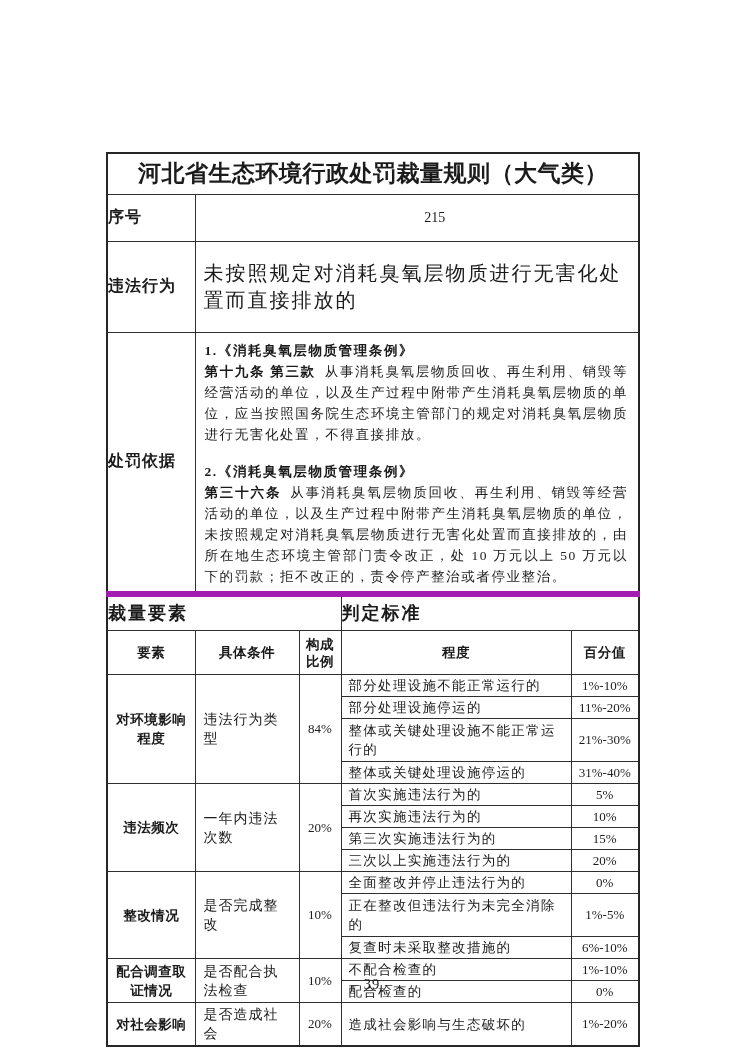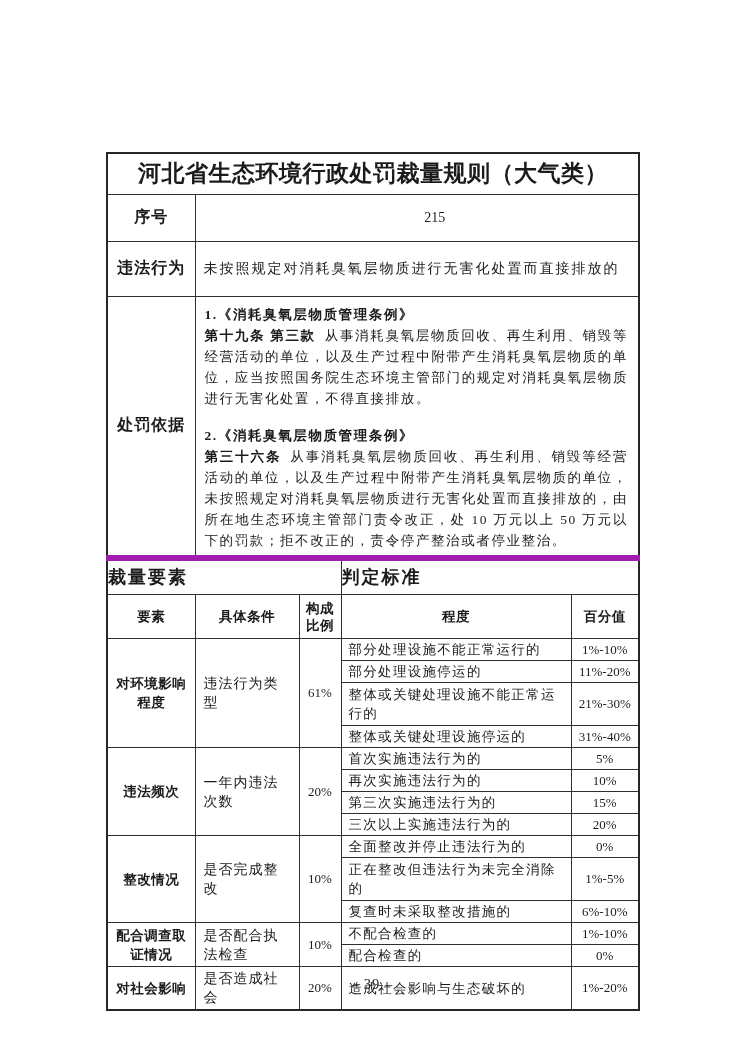--- a/index.html
+++ b/index.html
@@ -29,31 +29,31 @@
     height: 41px;
     text-align: center;
     font-weight: bold;
     font-size: 23px;
     letter-spacing: 0.5px;
     border-bottom: 2px solid #262626;
   }
 
   
   td.lbl {
-    text-align: center;
+    text-align: left;
     font-weight: bold;
     font-size: 16px;
     letter-spacing: 1px;
   }
   tr.serial-row td { height: 47px; }
   td.serial-value { text-align: center; font-size: 14px; padding-left: 36px; }
 
   tr.violation-row td { height: 44px; }
   td.violation-value {
-    font-size: 14px;
+    font-size: 20px;
     letter-spacing: 2px;
     padding: 18px 8px;
   }
 
   tr.basis-row td.basis-cell {
     height: 247px;
     vertical-align: top;
     padding: 7px 10px 4px 9px;
     font-size: 13.5px;
     line-height: 21px;
@@ -180,21 +180,21 @@
         <td>要素</td>
         <td>具体条件</td>
         <td>构成比例</td>
         <td>程度</td>
         <td>百分值</td>
       </tr>
 
       <tr>
         <td rowspan="4" class="factor">对环境影响程度</td>
         <td rowspan="4" class="cond">违法行为类型</td>
-        <td rowspan="4" class="prop">61%</td>
+        <td rowspan="4" class="prop">84%</td>
         <td class="deg h1">部分处理设施不能正常运行的</td>
         <td class="pct">1%-10%</td>
       </tr>
       <tr>
         <td class="deg h1">部分处理设施停运的</td>
         <td class="pct">11%-20%</td>
       </tr>
       <tr>
         <td class="deg h2">整体或关键处理设施不能正常运行的</td>
         <td class="pct">21%-30%</td>

